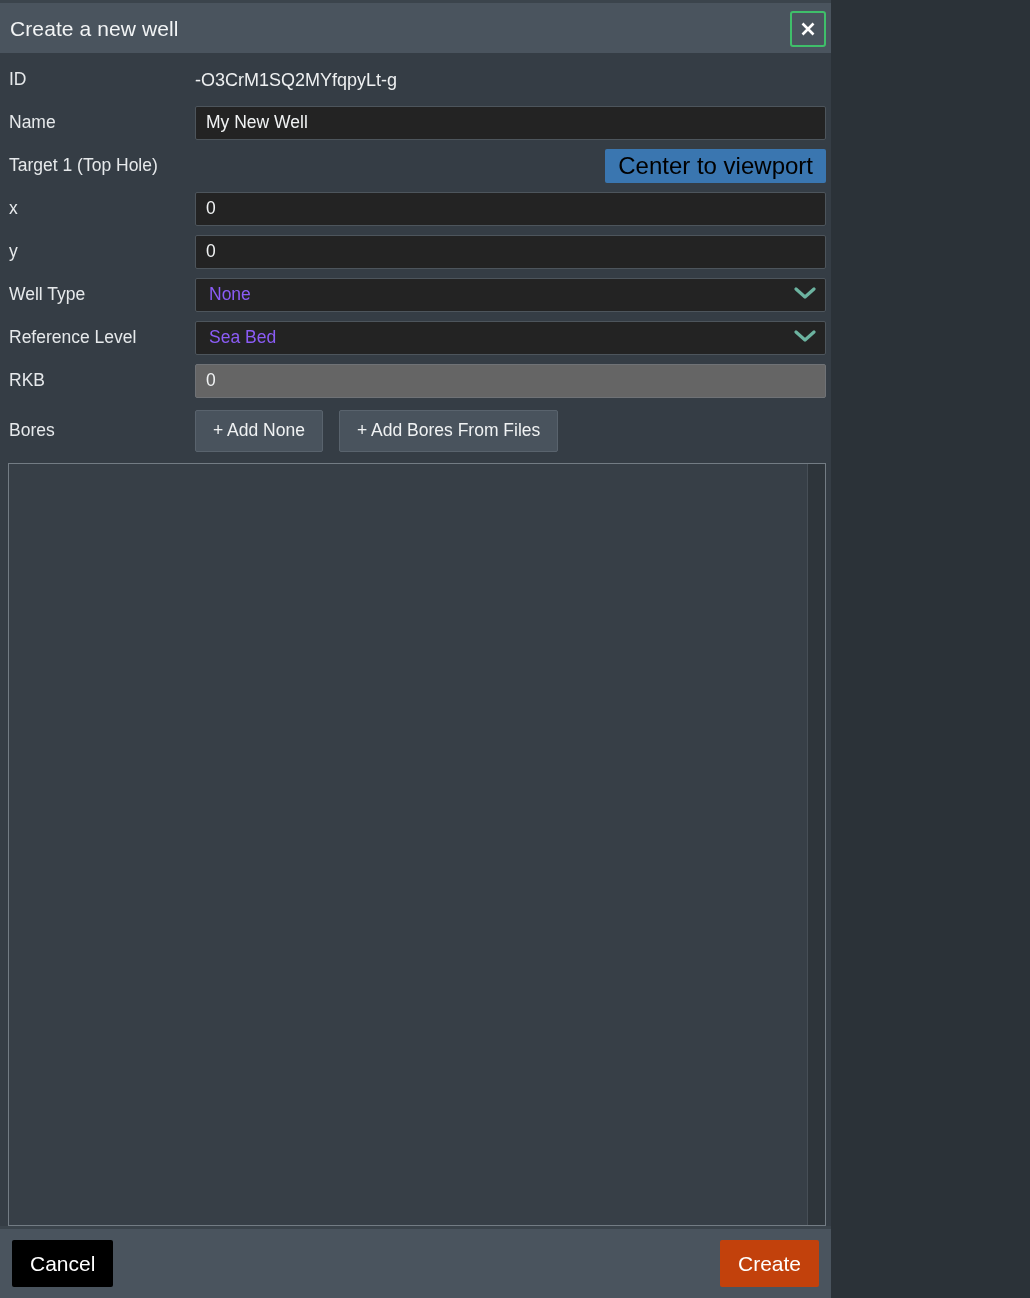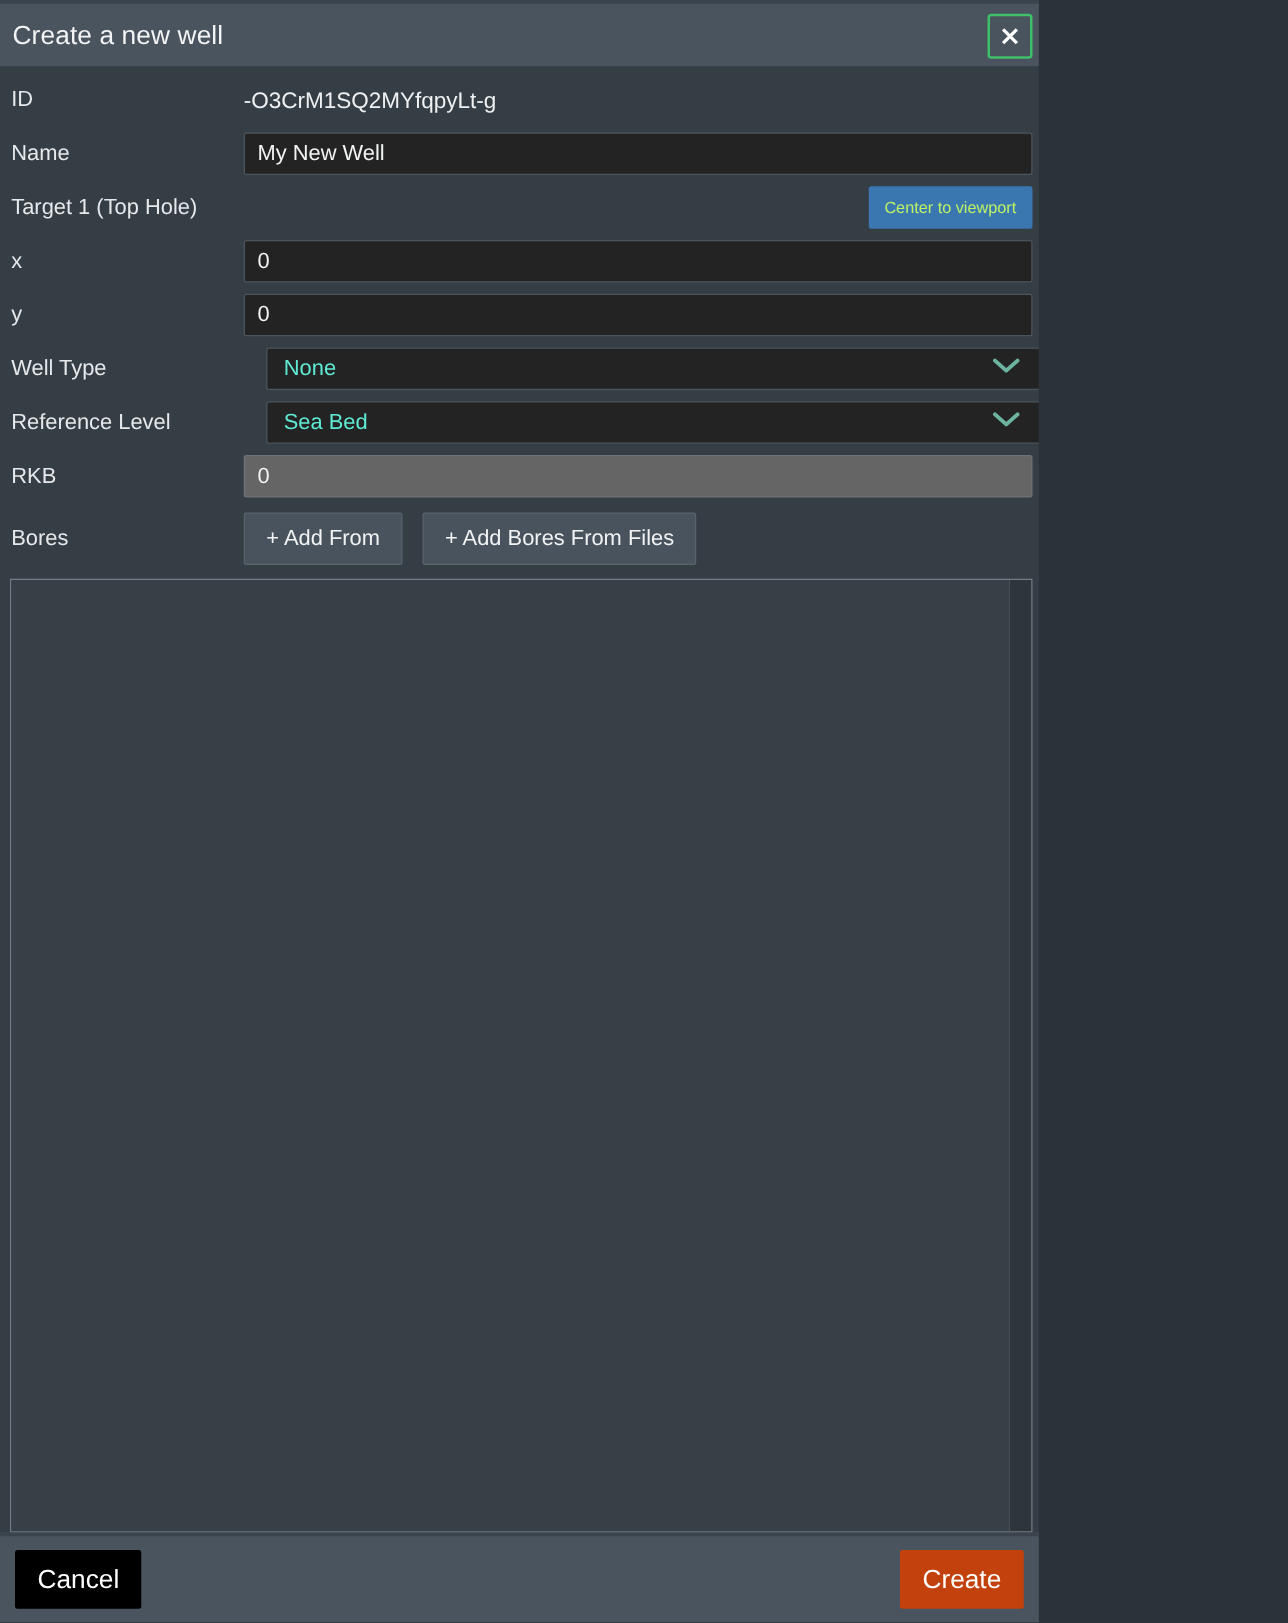--- a/index.html
+++ b/index.html
@@ -133,50 +133,49 @@
     position: relative;
     width: 100%;
     height: 34px;
   }
   .select-box {
     width: 100%;
     height: 34px;
     background: #232323;
     border: 1px solid #4d555c;
     border-radius: 2px;
-    color: #5eead4;
+    color: #8b5cf6;
     font-size: 17.5px;
     display: flex;
     align-items: center;
     padding: 0 34px 0 13px;
     box-sizing: border-box;
     cursor: pointer;
     line-height: 1;
-    margin-left: 18px;
   }
   .chevron {
     position: absolute;
     right: 10px;
     top: 50%;
     transform: translateY(-50%);
     pointer-events: none;
     display: block;
   }
 
   
   .btn-viewport {
     position: absolute;
     right: 0;
     height: 34px;
     background: #3a76b0;
     border: none;
     border-radius: 2px;
-    color: #bef264;
-    font-family: "Liberation Sans", sans-serif;
-    font-size: 13px;
+    color: #000000;
+    font-family: "Liberation Sans", sans-serif;
+    font-size: 24px;
     padding: 0 13px;
     cursor: pointer;
     line-height: 1;
   }
 
   
   .bores-buttons {
     display: flex;
     align-items: center;
     gap: 16px;
@@ -339,21 +338,21 @@
       <div class="row">
         <div class="row-label">RKB</div>
         <div class="row-control">
           <input class="text-input disabled" type="text" disabled="" value="0" style="">
         </div>
       </div>
 
       <div class="row bores-row">
         <div class="row-label">Bores</div>
         <div class="row-control bores-buttons">
-          <button class="btn-grey">+ Add From</button>
+          <button class="btn-grey">+ Add None</button>
           <button class="btn-grey">+ Add Bores From Files</button>
         </div>
       </div>
 
     </div>
 
     <div class="bores-panel">
       <div class="bores-list"></div>
       <div class="bores-scrollbar"></div>
     </div>

